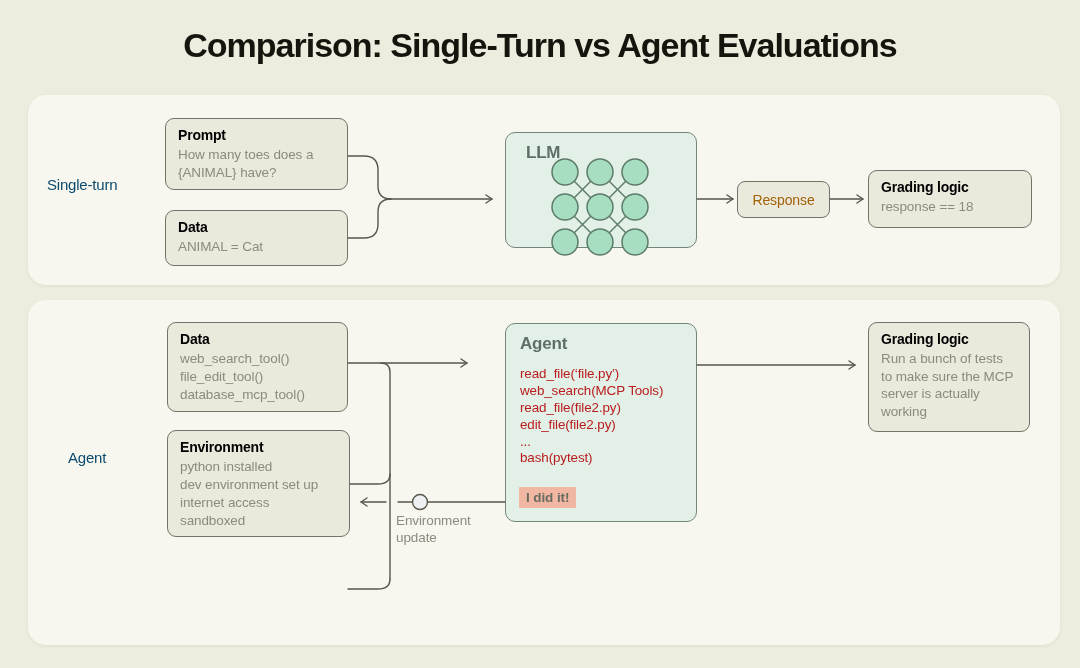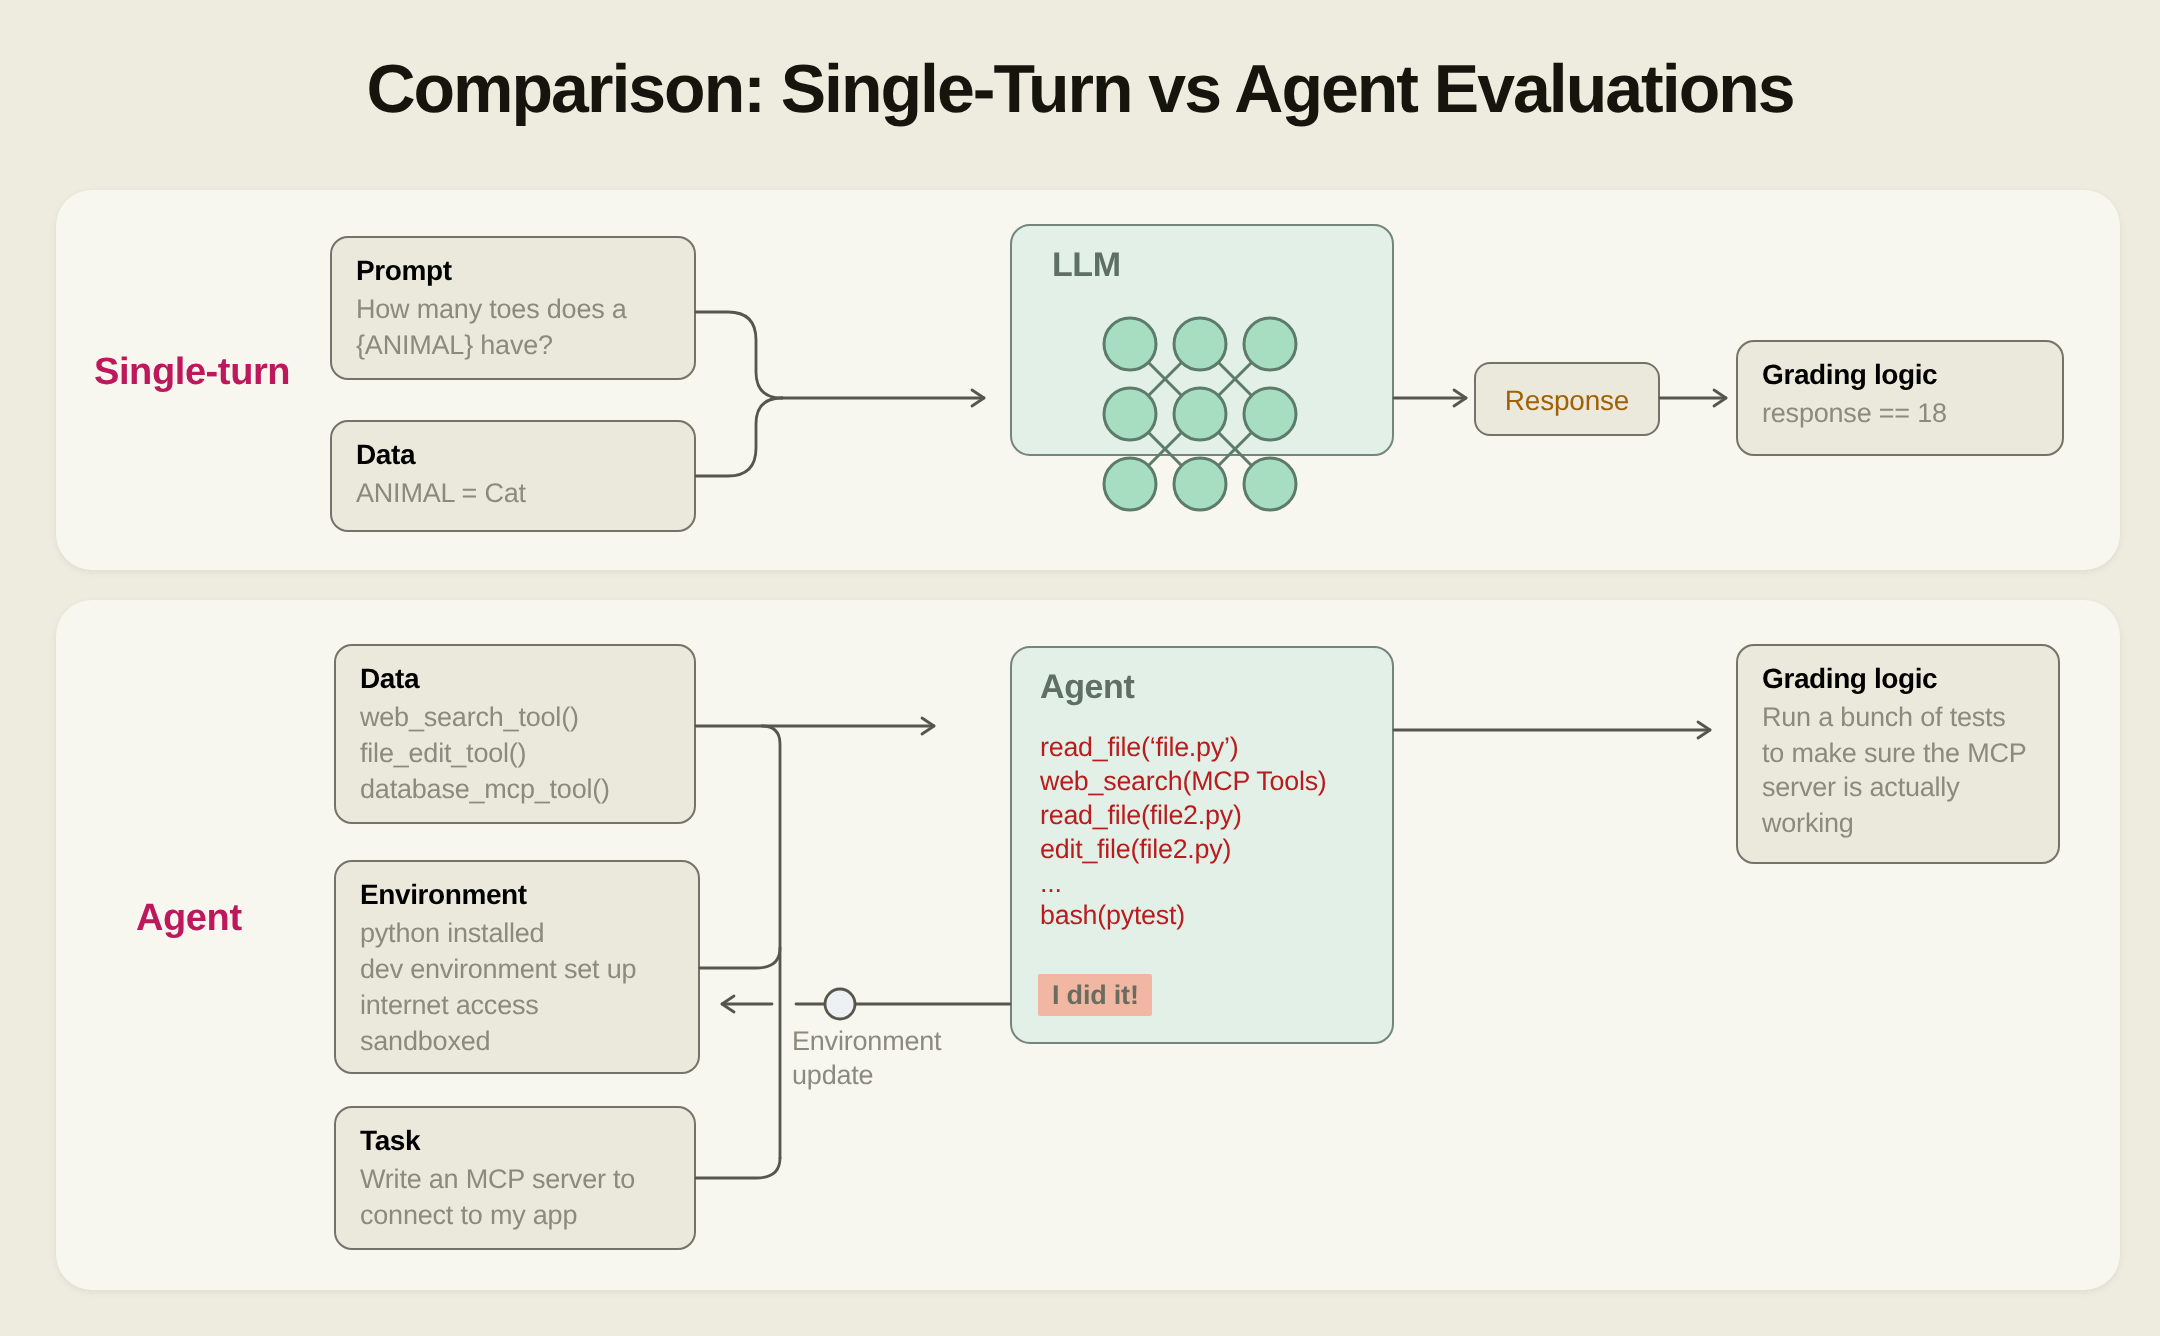--- a/index.html
+++ b/index.html
@@ -12,21 +12,21 @@
   }
 
   .panel{
     position:absolute;left:28px;width:1032px;background:#f8f7ef;border-radius:18px;
     box-shadow:0 1px 3px rgba(90,88,70,0.10);
   }
   .panel.single{top:95px;height:190px;}
   .panel.agent{top:300px;height:345px;}
 
   .row-label{
-    position:absolute;font-size:19px;font-weight:700;color:#be185d;letter-spacing:-0.2px;
+    position:absolute;font-size:15px;font-weight:400;color:#0c4a6e;letter-spacing:-0.2px;
   }
 
   .box{
     position:absolute;background:#ebe9dc;border:1.4px solid #73736a;border-radius:9px;
     padding:8px 12px 9px 12px;box-sizing:border-box;
   }
   .box .box-title{font-size:14px;font-weight:700;color:#000000;margin-bottom:3px;letter-spacing:-0.2px;}
   .box .box-body{font-size:13.5px;color:#8b8a7e;line-height:1.3;letter-spacing:-0.1px;}
   .box .line{font-size:13.5px;color:#8b8a7e;line-height:1.33;letter-spacing:-0.1px;white-space:nowrap;}
 
@@ -74,21 +74,21 @@
   <div class="box" style="left:165px;top:118px;width:183px;height:72px;">
     <div class="box-title">Prompt</div>
     <div class="box-body">How many toes does a {ANIMAL} have?</div>
   </div>
 
   <div class="box" style="left:165px;top:210px;width:183px;height:56px;">
     <div class="box-title">Data</div>
     <div class="box-body">ANIMAL = Cat</div>
   </div>
 
-  <div class="mint" style="left:505px;top:112px;width:192px;height:116px;padding-left:20px;">
+  <div class="mint" style="left:505px;top:132px;width:192px;height:116px;padding-left:20px;">
     <div class="mint-title">LLM</div>
   </div>
 
   <div class="response-box" style="left:737px;top:181px;width:93px;height:37px;">
     <span>Response</span>
   </div>
 
   <div class="box" style="left:868px;top:170px;width:164px;height:58px;">
     <div class="box-title">Grading logic</div>
     <div class="box-body">response == 18</div>
@@ -105,24 +105,20 @@
   </div>
 
   <div class="box" style="left:167px;top:430px;width:183px;height:107px;">
     <div class="box-title">Environment</div>
     <div class="line">python installed</div>
     <div class="line">dev environment set up</div>
     <div class="line">internet access</div>
     <div class="line">sandboxed</div>
   </div>
 
-  <div class="box" style="left:167px;top:553px;width:181px;height:72px;">
-    <div class="box-title">Task</div>
-    <div class="box-body">Write an MCP server to connect to my app</div>
-  </div>
 
   <div class="mint" style="left:505px;top:323px;width:192px;height:199px;">
     <div class="mint-title">Agent</div>
     <div class="agent-lines">
       <div class="line">read_file(‘file.py’)</div>
       <div class="line">web_search(MCP Tools)</div>
       <div class="line">read_file(file2.py)</div>
       <div class="line">edit_file(file2.py)</div>
       <div class="line">...</div>
       <div class="line">bash(pytest)</div>

